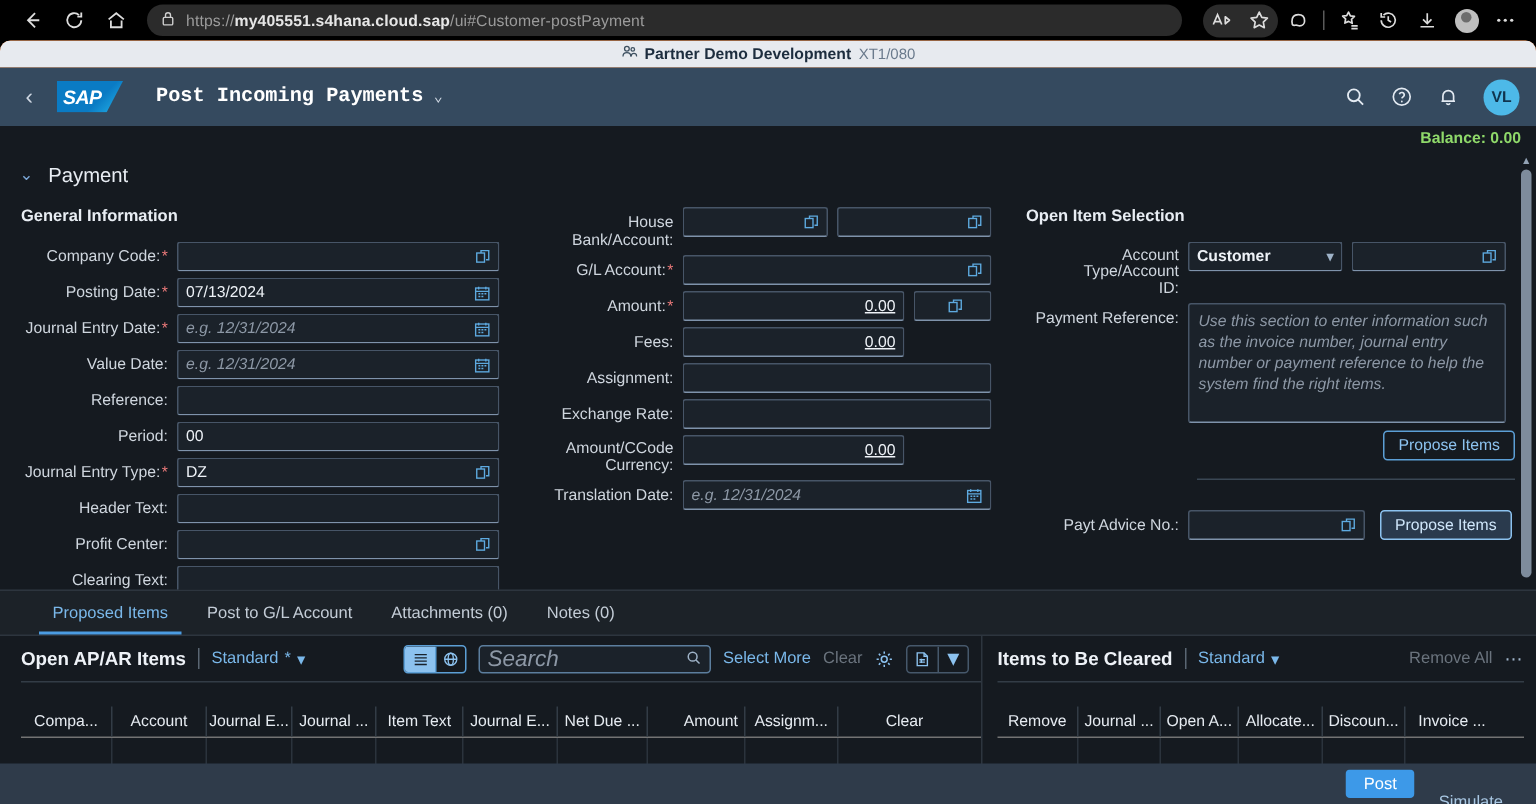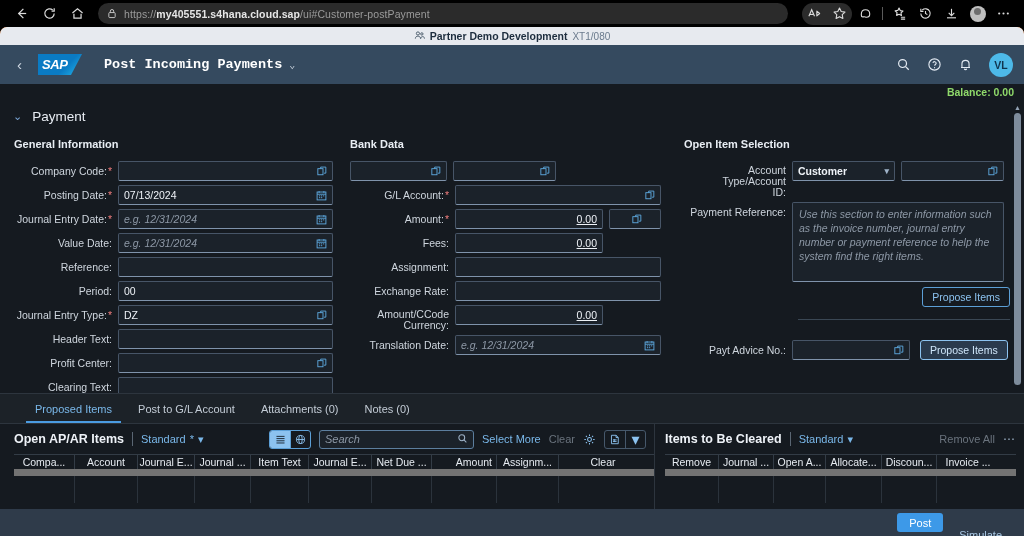--- a/index.html
+++ b/index.html
@@ -173,36 +173,36 @@
   .seg {
     display: flex; border: 1px solid #5c9fd6; border-radius: 3px; overflow: hidden; height: 19px;
   }
   .seg .s { width: 20px; display: flex; align-items: center; justify-content: center; }
   .seg .s.on { background: #8cc2ef; color: #18222c; }
   .seg .s.off { background: transparent; color: #8cc2ef; border-left: 1px solid #5c9fd6;}
 
   .search {
     width: 155px; height: 19px; border: 1px solid #5c7e9e; border-radius: 3px;
     background: #1b222a; display: flex; align-items: center; padding: 0 5px;
-    font-size: 11px; color: #8d98a6; font-style: italic;
+    font-size: 15px; color: #8d98a6; font-style: italic;
   }
   .search .mag { margin-left: auto; color: #9fb3c8; font-style: normal; }
   .lnk { font-size: 11px; color: #7ab8ea; }
   .lnk.dis { color: #6a737d; }
   .ic-btn { color: #8cc2ef; display: flex; align-items: center; }
   .split {
     display:flex; border:1px solid #46586b; border-radius:3px; height:19px; overflow:hidden;
   }
   .split .p { width:20px; display:flex; align-items:center; justify-content:center; color:#8cc2ef;}
   .split .p + .p { border-left:1px solid #46586b; }
   .dots { color:#9fb3c8; font-size:12px; letter-spacing:1px; }
 
   .tbl { margin: 0 0 0 14px; border-top: 1px solid #333c46; }
   .pane-right .tbl { margin-left: 10px; margin-right: 8px; }
-  .thead { display: flex; height: 21px; border-bottom: 7px solid #737373; }
+  .thead { display: flex; height: 21px; border-bottom: 1px solid #737373; margin-top: 16px; }
   .th {
     font-size: 10.5px; color: #e6ebf1; display: flex; align-items: center;
     justify-content: center; border-right: 1px solid #333c46;
     overflow: hidden; white-space: nowrap; padding: 0 4px;
   }
   .th.r { justify-content: flex-end; }
   .tbody { height: 27px; display:flex; }
   .tcell { border-right: 1px solid #2b333c; }
 
   
@@ -486,23 +486,23 @@
 
           <div class="frow">
             <div class="flabel">Clearing Text:</div>
             <div class="fin">
                 <span class="val"></span>
               </div>
           </div>
         </div>
 
         <div class="col col2">
-          <div class="grp-title">Bank Data</div>
-
-          <div class="frow">
+
+          <div class="frow">
+            <div class="flabel">House Bank/Account:</div>
             <div class="fin" style="width:97px">
               <span class="val"></span>
               <span class="vh-ic">
                   <svg width="10" height="10" viewBox="0 0 12 12" fill="none" stroke="#5eaae0" stroke-width="1.1">
                     <rect x="1" y="3.2" width="6.2" height="7.3"></rect>
                     <path d="M4.4 3.2V1.3h6.2v7.3H8.4"></path>
                   </svg>
                 </span>
             </div>
             <div class="fin" style="width:103px;margin-left:6px">

